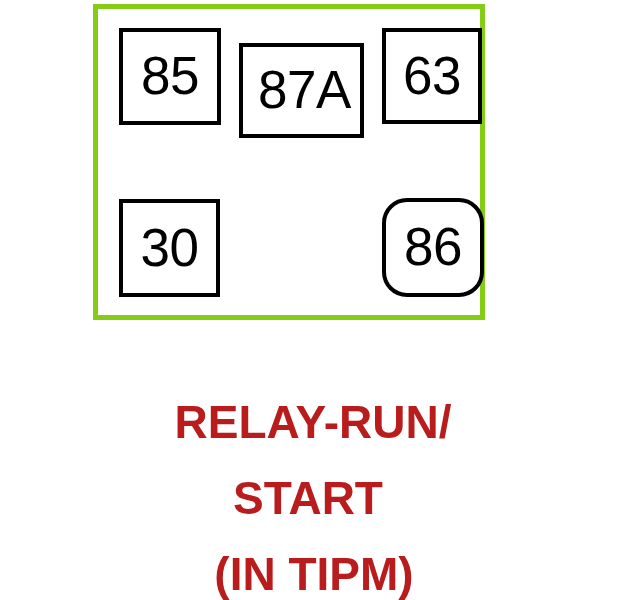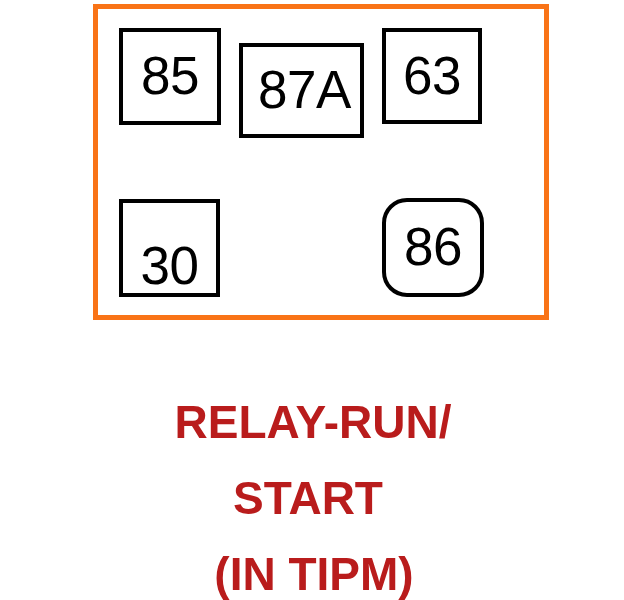--- a/index.html
+++ b/index.html
@@ -24,24 +24,24 @@
     top: 0;
     width: 624px;
     height: 600px;
   }
 
   
   .relay-body {
     position: absolute;
     left: 93px;
     top: 4px;
-    width: 456px;
+    width: 392px;
     height: 316px;
     box-sizing: border-box;
-    border: 5px solid #f97316;
+    border: 5px solid #84cc16;
     background: #ffffff;
   }
 
   
   .terminal {
     position: absolute;
     box-sizing: border-box;
     border: 4px solid #000000;
     background: #ffffff;
     display: flex;
@@ -56,21 +56,21 @@
     color: #000000;
     letter-spacing: -0.5px;
     transform: translateY(-1px);
     white-space: nowrap;
   }
 
   
   .terminal-85  { left: 21px;  top: 19px;  width: 102px; height: 97px; }
   .terminal-87a { left: 141px; top: 34px;  width: 125px; height: 95px; padding-left: 6px; }
   .terminal-87  { left: 284px; top: 19px;  width: 100px; height: 96px; }
-  .terminal-30  { left: 21px;  top: 190px; width: 101px; height: 98px; align-items: flex-end; }
+  .terminal-30  { left: 21px;  top: 190px; width: 101px; height: 98px; }
   .terminal-86  { left: 284px; top: 189px; width: 102px; height: 99px; border-radius: 25px; }
 
   
   .caption {
     position: absolute;
     left: 0;
     top: 384px;
     width: 624px;
     text-align: center;
   }

